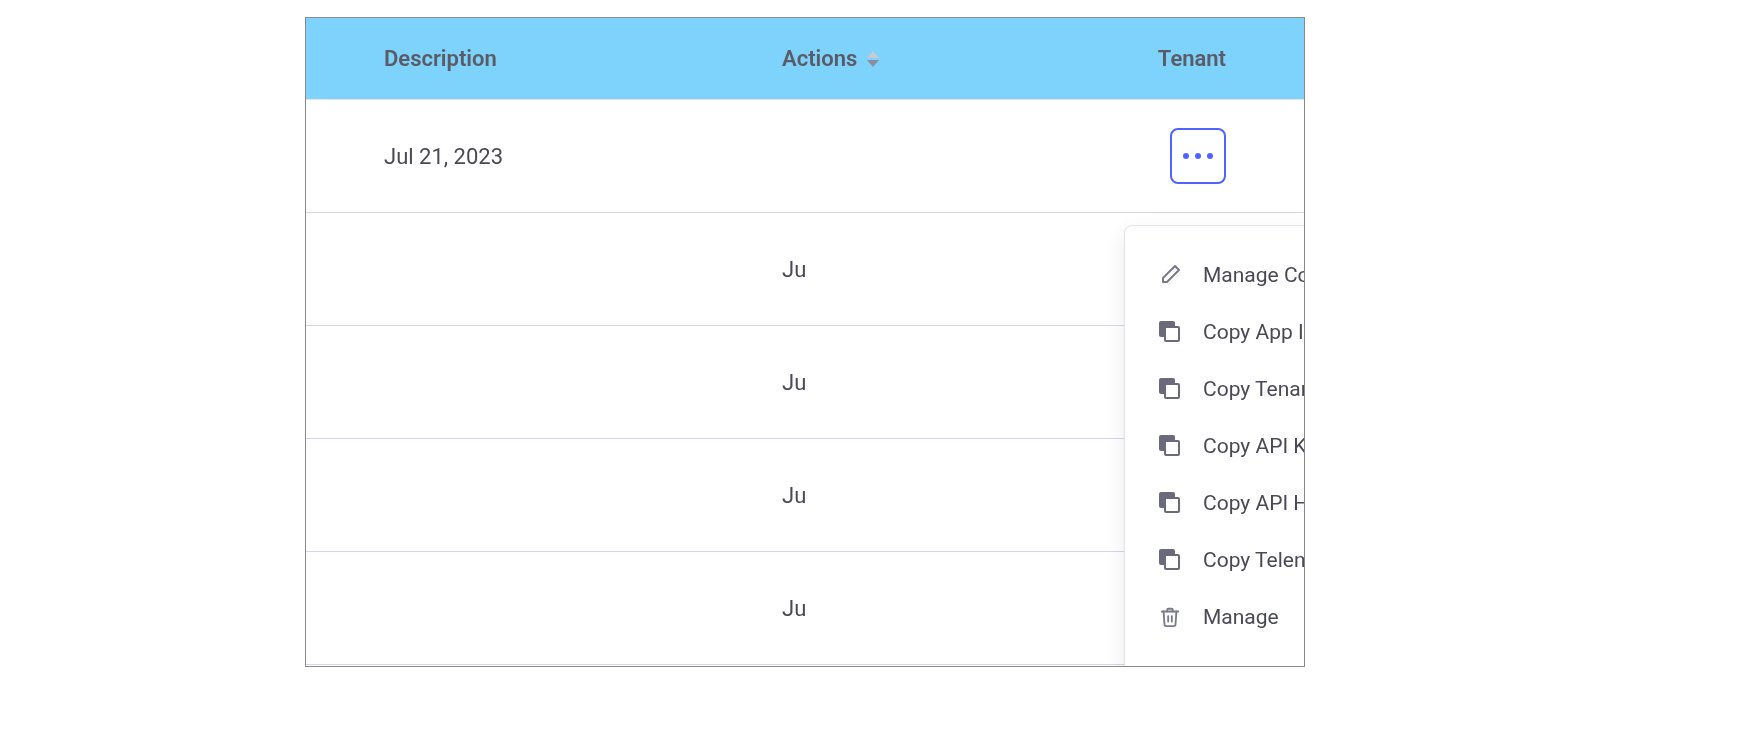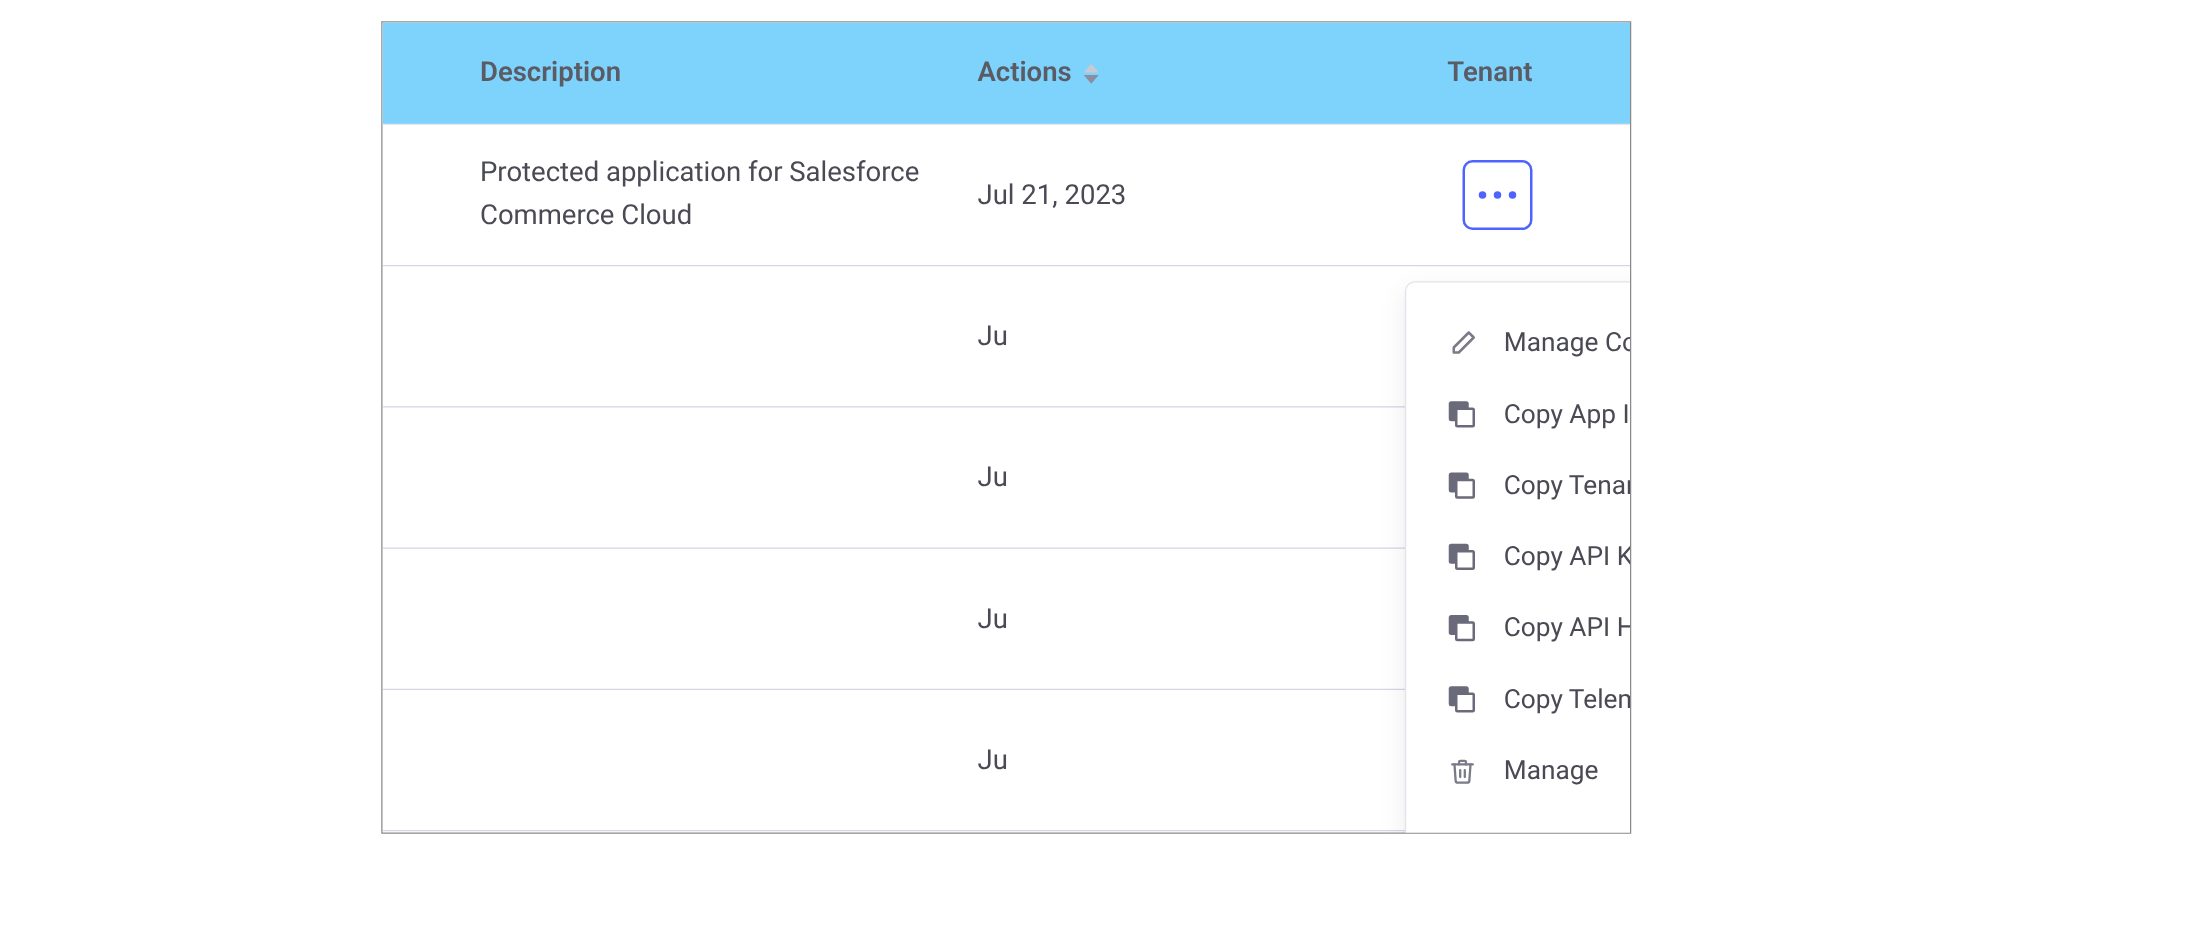--- a/index.html
+++ b/index.html
@@ -138,21 +138,20 @@
       <span class="th">Actions</span>
       <span class="sort-icon">
         <span class="tri-up"></span>
         <span class="tri-down"></span>
       </span>
     </div>
     <div class="th col-actions">Tenant</div>
   </div>
 
   <div class="row">
-    <div class="desc-cell">Protected application for Salesforce Commerce Cloud</div>
     <div class="created-cell">Jul 21, 2023</div>
     <div class="actions-cell">
       <div class="more-btn">
         <span class="dot"></span>
         <span class="dot"></span>
         <span class="dot"></span>
       </div>
     </div>
   </div>
 

